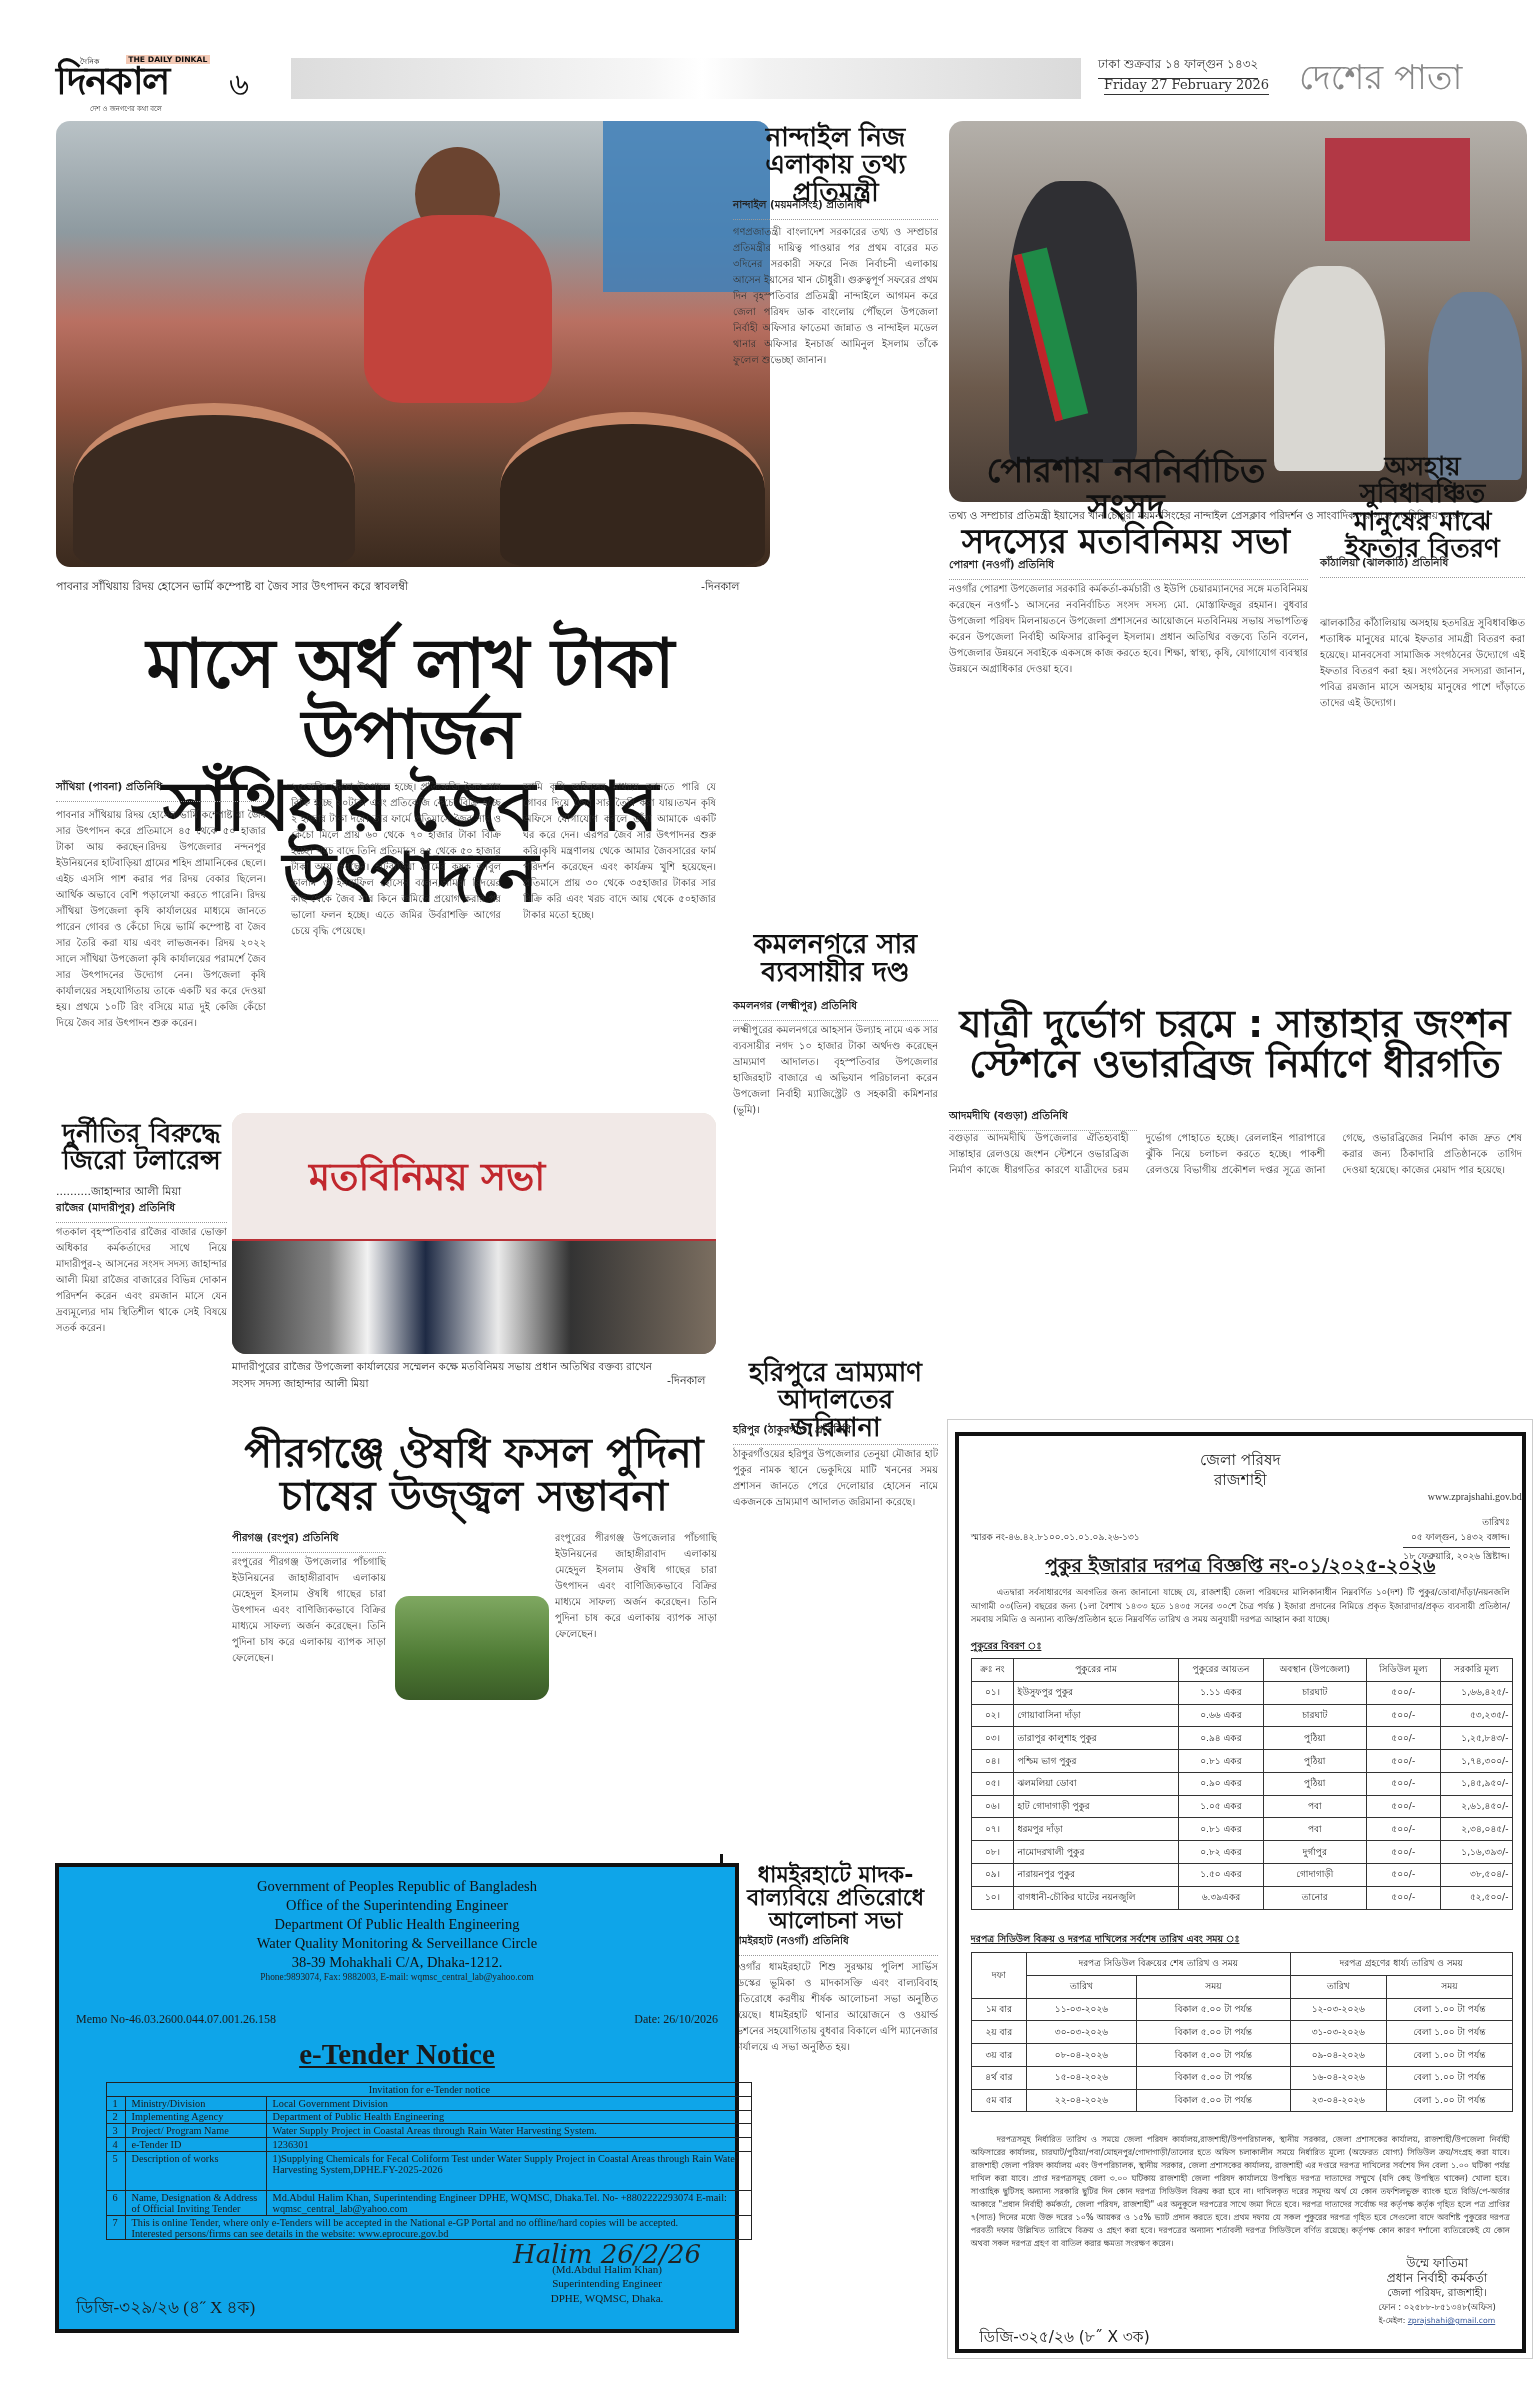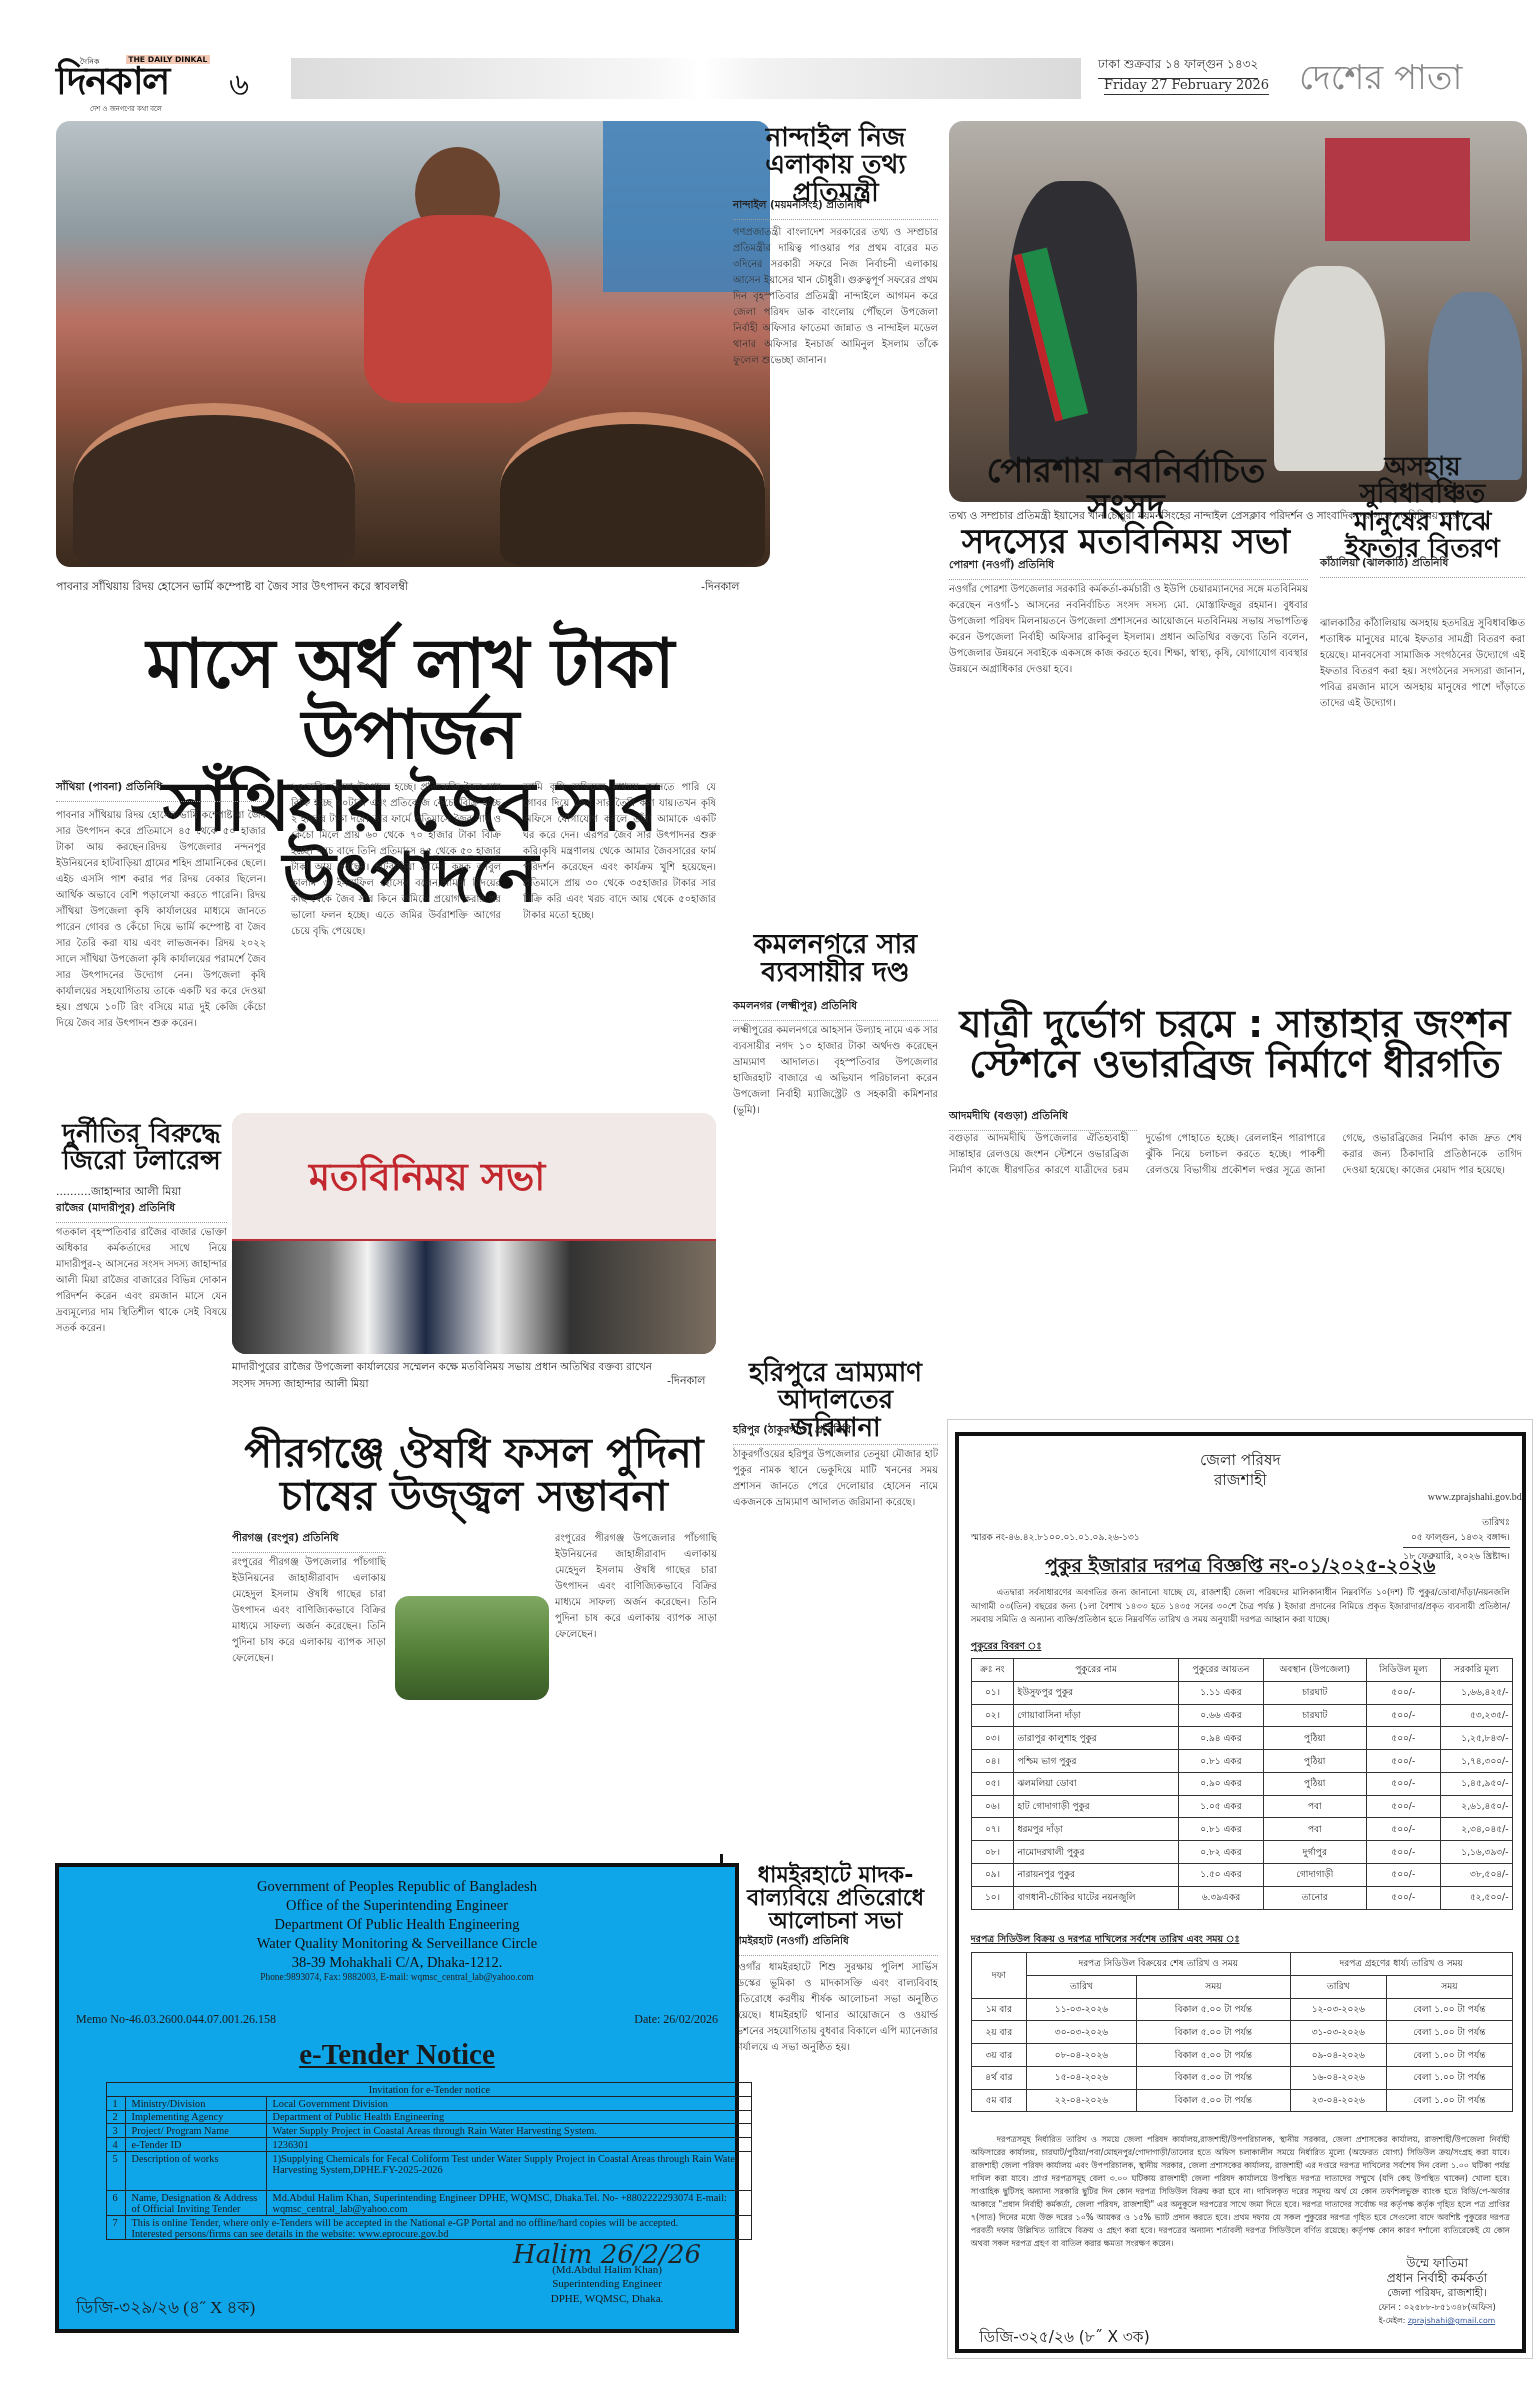--- a/index.html
+++ b/index.html
@@ -189,21 +189,21 @@
 <div class="abs tender-en">
   <div class="te-head">
     <div>Government of Peoples Republic of Bangladesh</div>
     <div>Office of the Superintending Engineer</div>
     <div>Department Of Public Health Engineering</div>
     <div>Water Quality Monitoring &amp; Serveillance Circle</div>
     <div>38-39 Mohakhali C/A, Dhaka-1212.</div>
   </div>
   <div class="te-phone">Phone:9893074, Fax: 9882003, E-mail: wqmsc_central_lab@yahoo.com</div>
   <div class="te-memo">Memo No-46.03.2600.044.07.001.26.158</div>
-  <div class="te-date">Date: 26/02/2026</div>
+  <div class="te-date">Date: 26/10/2026</div>
   <div class="te-title">e-Tender Notice</div>
   <table class="te-table">
     <tbody>
         <tr>
           <td colspan="3" class="c">Invitation for e-Tender notice</td>
         </tr>
     <tr>
           <td class="num">1</td>
           <td class="key">Ministry/Division</td>
           <td>Local Government Division</td>

